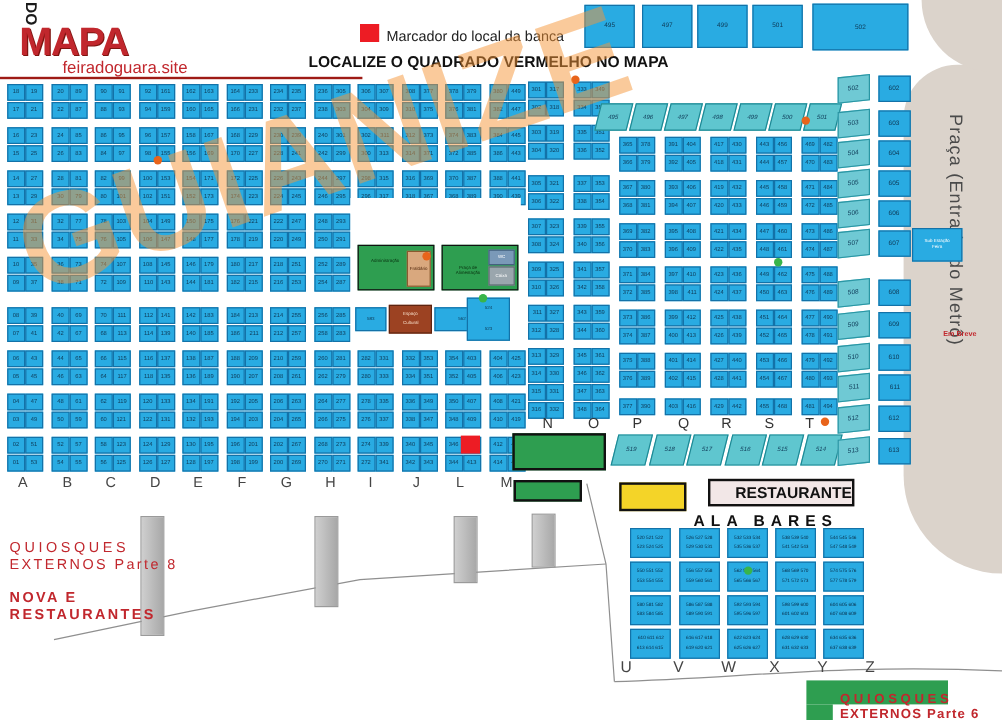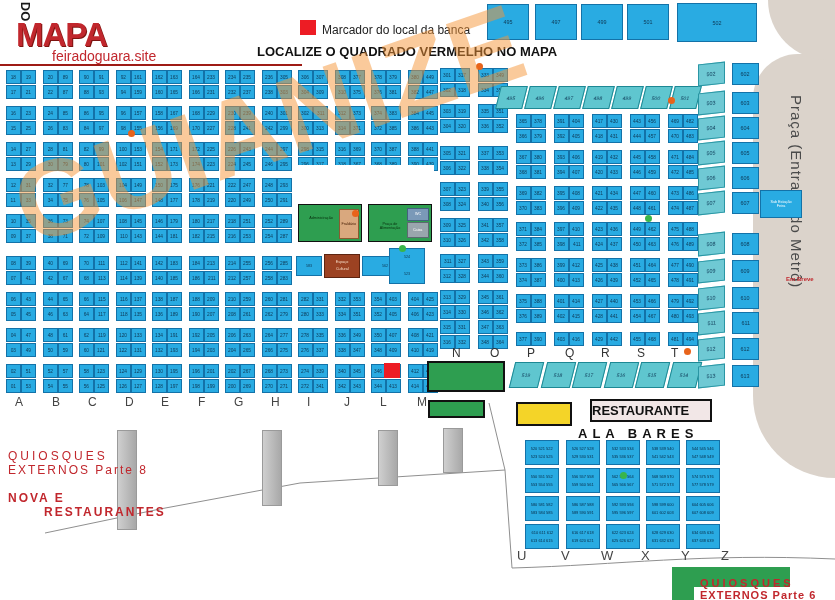--- a/index.html
+++ b/index.html
@@ -88,29 +88,29 @@
     <span class="t4" style="color:#0E3A57;">523</span>
   </div>
 
   <div class="abs" style="left:760px;top:190px;width:40px;height:26px;background:#29ABE2;border:1px solid #1372A8;z-index:10;display:flex;align-items:center;justify-content:center;">
     <span class="t4" style="color:#fff;width:36px;">Sub Estação Feira</span>
   </div>
 
   <div class="greenbox" style="left:427px;top:361px;width:78px;height:31px;"></div>
   <div class="greenbox" style="left:428px;top:400px;width:57px;height:18px;"></div>
   <div class="abs" style="left:516px;top:402px;width:56px;height:24px;background:#F4D428;border:2px solid #111;z-index:22;box-sizing:border-box;"></div>
-  <div class="abs" style="left:590px;top:399px;width:122px;height:23px;background:#F2E7E7;border:2px solid #111;z-index:22;box-sizing:border-box;display:flex;align-items:center;justify-content:flex-start;">
+  <div class="abs" style="left:590px;top:399px;width:122px;height:23px;background:#F2E7E7;border:2px solid #111;z-index:22;box-sizing:border-box;display:flex;align-items:center;justify-content:flex-end;padding-left:28px;">
     <span style="font-size:13px;font-weight:bold;color:#111;">RESTAURANTE</span>
   </div>
   <div class="abs" style="left:578px;top:426px;font-size:13px;font-weight:bold;color:#111;letter-spacing:5px;z-index:15;">ALA BARES</div>
 
   <div class="abs redtxt" style="left:8px;top:449px;font-size:12px;letter-spacing:3px;z-index:15;">QUIOSQUES</div>
   <div class="abs redtxt" style="left:8px;top:463px;font-size:12px;letter-spacing:2px;z-index:15;">EXTERNOS Parte 8</div>
   <div class="abs redtxt" style="left:8px;top:491px;font-size:12px;font-weight:bold;letter-spacing:2px;z-index:15;">NOVA E</div>
-  <div class="abs redtxt" style="left:8px;top:505px;font-size:12px;font-weight:bold;letter-spacing:2px;z-index:15;margin-left:36px;">RESTAURANTES</div>
+  <div class="abs redtxt" style="left:8px;top:505px;font-size:12px;font-weight:bold;letter-spacing:2px;z-index:15;">RESTAURANTES</div>
 
   <div class="abs" style="left:672px;top:567px;width:118px;height:20px;background:#2E9E50;z-index:8;"></div>
   <div class="abs" style="left:672px;top:587px;width:22px;height:13px;background:#2E9E50;z-index:8;"></div>
   <div class="abs redtxt" style="left:700px;top:577px;font-size:11px;font-weight:bold;letter-spacing:3px;z-index:15;">QUIOSQUES</div>
   <div class="abs redtxt" style="left:700px;top:589px;font-size:11px;font-weight:bold;letter-spacing:1px;z-index:15;">EXTERNOS Parte 6</div>
 
   <div class="abs" style="left:384px;top:363px;width:16px;height:15px;background:#ED1C24;z-index:45;"></div>
 
 <div class="cell" style="left: 6px; top: 70px;">
       <span class="t">18</span>

